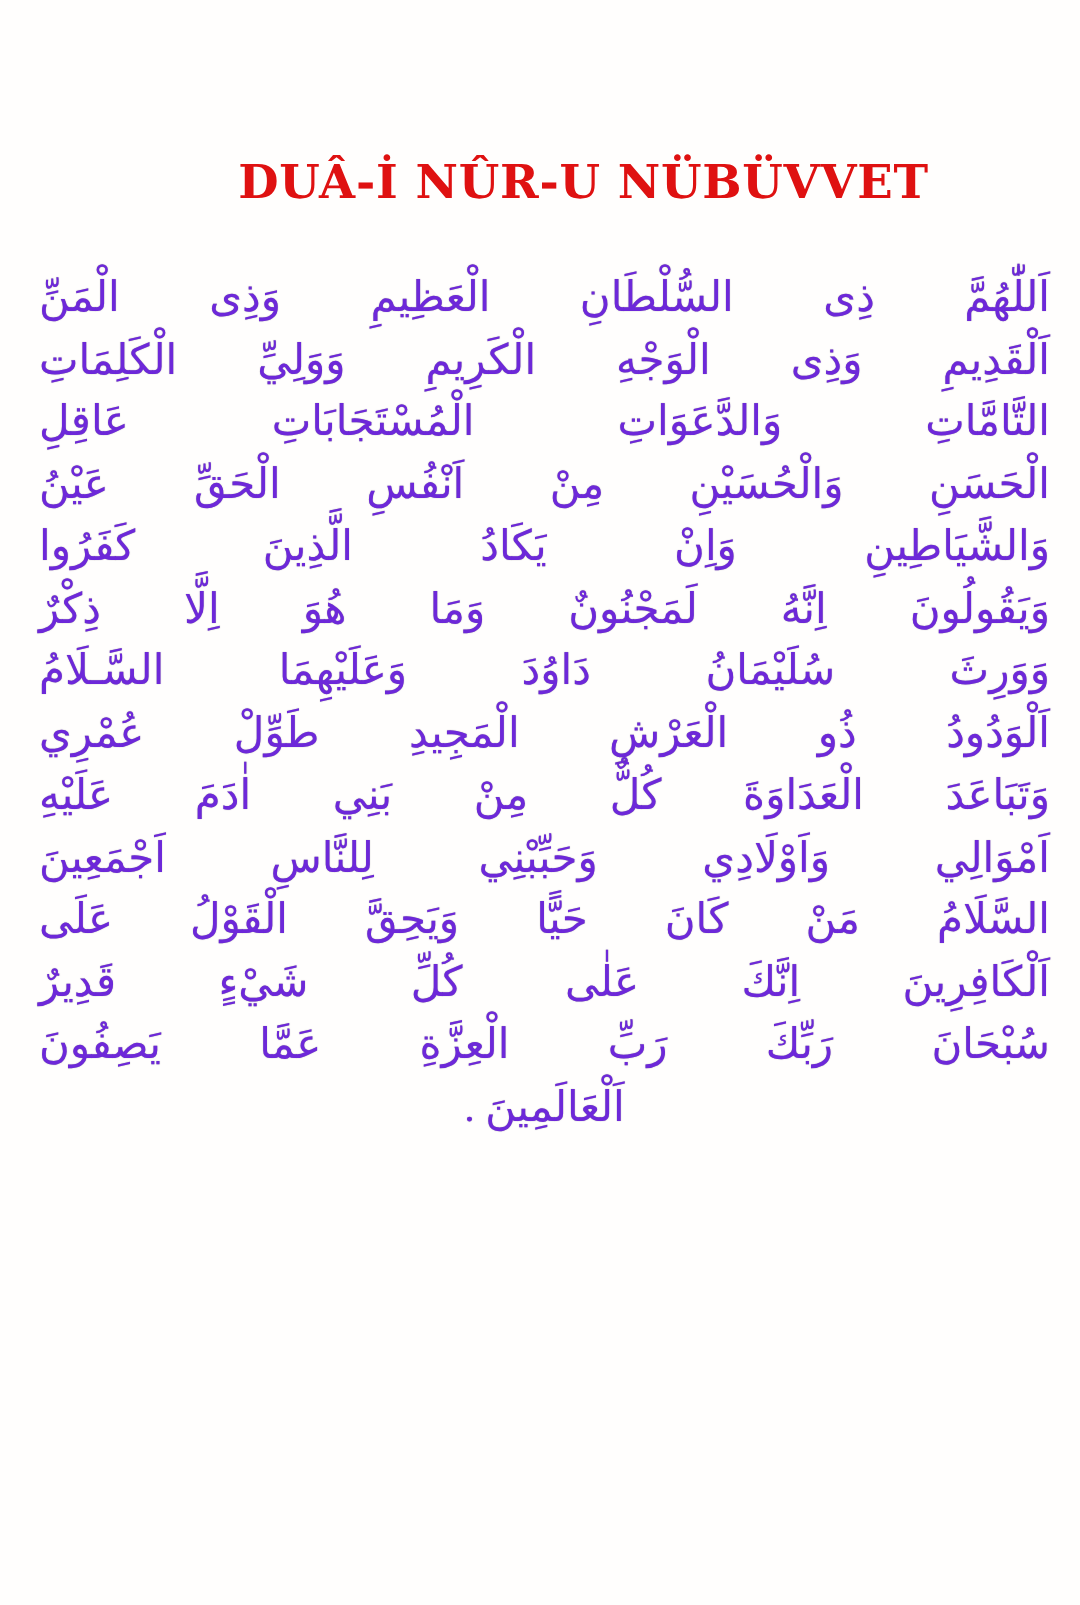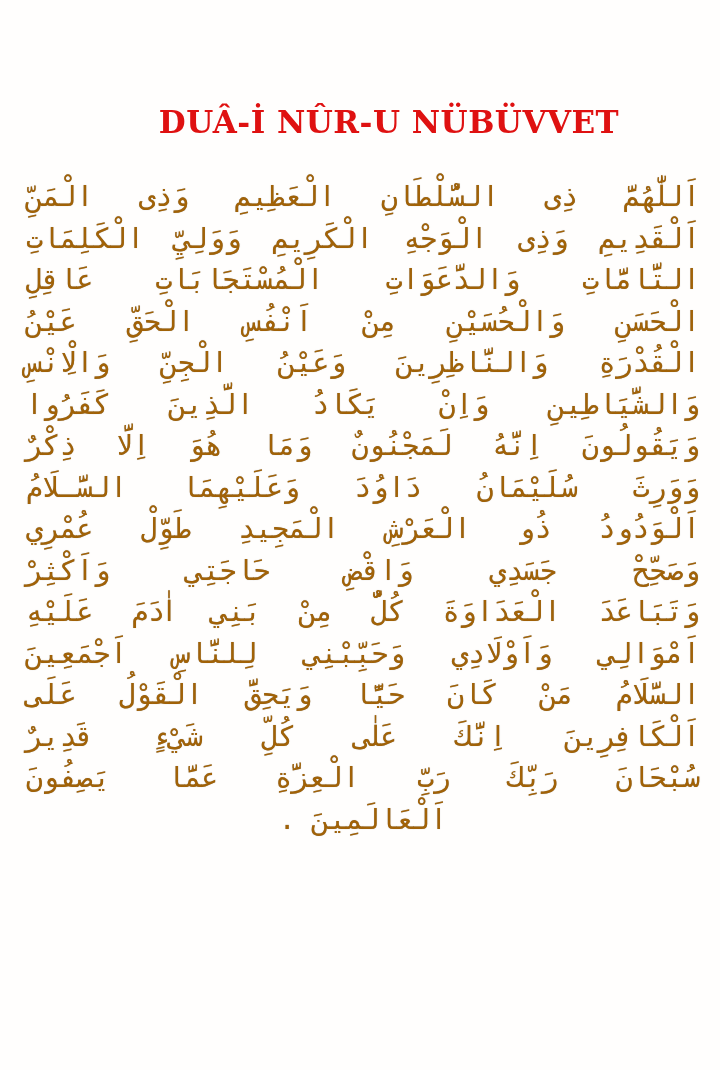--- a/index.html
+++ b/index.html
@@ -37,24 +37,24 @@
   }
   .text-block {
     position: absolute;
     top: 178px;
     left: 26px;
     right: 20px;
     direction: rtl;
     unicode-bidi: embed;
   }
   .line {
-    font-family: Liberation Mono, monospace;
+    font-family: Liberation Serif, serif;
     font-size: 28px;
     line-height: 41.5px;
-    color: #a16207;
+    color: #6d28d9;
     text-align: justify;
     text-align-last: justify;
     text-justify: inter-word;
     text-shadow: 0 0 0.7px rgba(74,74,74,0.55);
     white-space: nowrap;
   }
   .line.center {
     text-align: left;
     text-align-last: center;
   }
@@ -64,26 +64,24 @@
 
 <div class="page">
 
   <div class="title">DUÂ-İ NÛR-U NÜBÜVVET</div>
 
   <div class="text-block">
     <div class="line">اَللّٰهُمَّ ذِى السُّلْطَانِ الْعَظِيمِ وَذِى الْمَنِّ</div>
     <div class="line">اَلْقَدِيمِ وَذِى الْوَجْهِ الْكَرِيمِ وَوَلِيِّ الْكَلِمَاتِ</div>
     <div class="line">التَّامَّاتِ وَالدَّعَوَاتِ الْمُسْتَجَابَاتِ عَاقِلِ</div>
     <div class="line">الْحَسَنِ وَالْحُسَيْنِ مِنْ اَنْفُسِ الْحَقِّ عَيْنُ</div>
-    <div class="line">الْقُدْرَةِ وَالنَّاظِرِينَ وَعَيْنُ الْجِنِّ وَالْاِنْسِ</div>
     <div class="line">وَالشَّيَاطِينِ وَاِنْ يَكَادُ الَّذِينَ كَفَرُوا</div>
     <div class="line">وَيَقُولُونَ اِنَّهُ لَمَجْنُونٌ وَمَا هُوَ اِلَّا ذِكْرٌ</div>
     <div class="line">وَوَرِثَ سُلَيْمَانُ دَاوُدَ وَعَلَيْهِمَا السَّـلَامُ</div>
     <div class="line">اَلْوَدُودُ ذُو الْعَرْشِ الْمَجِيدِ طَوِّلْ عُمْرِي</div>
-    <div class="line">وَصَحِّحْ جَسَدِي وَاقْضِ حَاجَتِي وَاَكْثِرْ</div>
     <div class="line">وَتَبَاعَدَ الْعَدَاوَةَ كُلٌّ مِنْ بَنِي اٰدَمَ عَلَيْهِ</div>
     <div class="line">اَمْوَالِي وَاَوْلَادِي وَحَبِّبْنِي لِلنَّاسِ اَجْمَعِينَ</div>
     <div class="line">السَّلَامُ مَنْ كَانَ حَيًّا وَيَحِقَّ الْقَوْلُ عَلَى</div>
     <div class="line">اَلْكَافِرِينَ اِنَّكَ عَلٰى كُلِّ شَيْءٍ قَدِيرٌ</div>
     <div class="line">سُبْحَانَ رَبِّكَ رَبِّ الْعِزَّةِ عَمَّا يَصِفُونَ</div>
     <div class="line center">اَلْعَالَمِينَ .</div>
   </div>
 
 </div>
 

